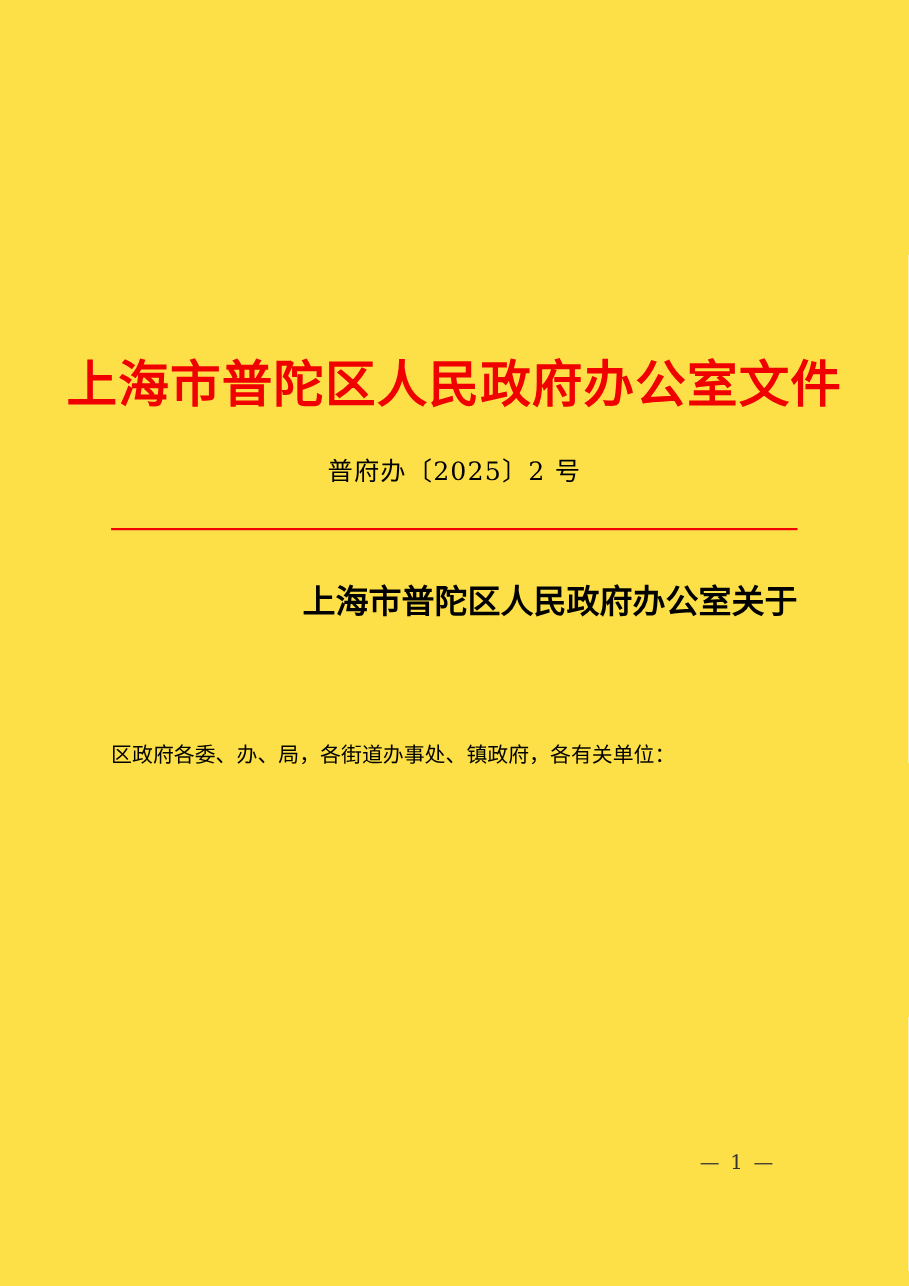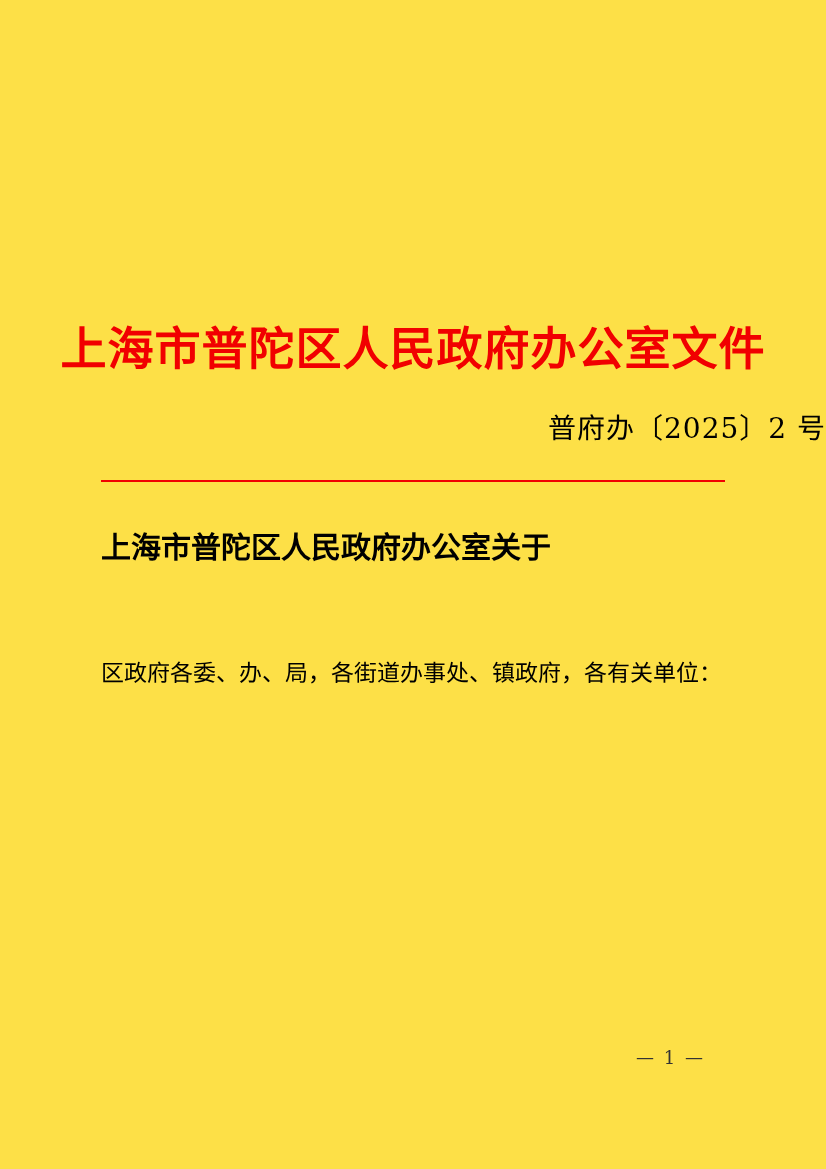--- a/index.html
+++ b/index.html
@@ -31,51 +31,51 @@
     font-weight: 700;
     letter-spacing: 1px;
     color: var(--accent);
     white-space: nowrap;
   }
   .doc-number {
     position: absolute;
     top: 414px;
     left: 0;
     width: 100%;
-    text-align: right;
-    font-size: 28px;
+    text-align: center;
+    font-size: 23px;
     line-height: 30px;
     letter-spacing: 1px;
     color: var(--ink);
   }
   .red-rule {
     position: absolute;
     top: 480px;
     left: 101px;
     width: 624px;
     height: 2px;
     background: var(--accent);
   }
   .doc-title {
     position: absolute;
     top: 522px;
     left: 101px;
     width: 624px;
-    text-align: left;
+    text-align: right;
     font-size: 30px;
     font-weight: 700;
     line-height: 52px;
     color: var(--ink);
   }
   .body-text {
     position: absolute;
-    top: 652px;
+    top: 666px;
     left: 101px;
     width: 624px;
-    font-size: 23px;
+    font-size: 19px;
     line-height: 42px;
     text-align: justify;
     color: var(--ink);
   }
   .paragraph {
     text-indent: 2em;
   }
   .page-number {
     position: absolute;
     top: 1046px;

